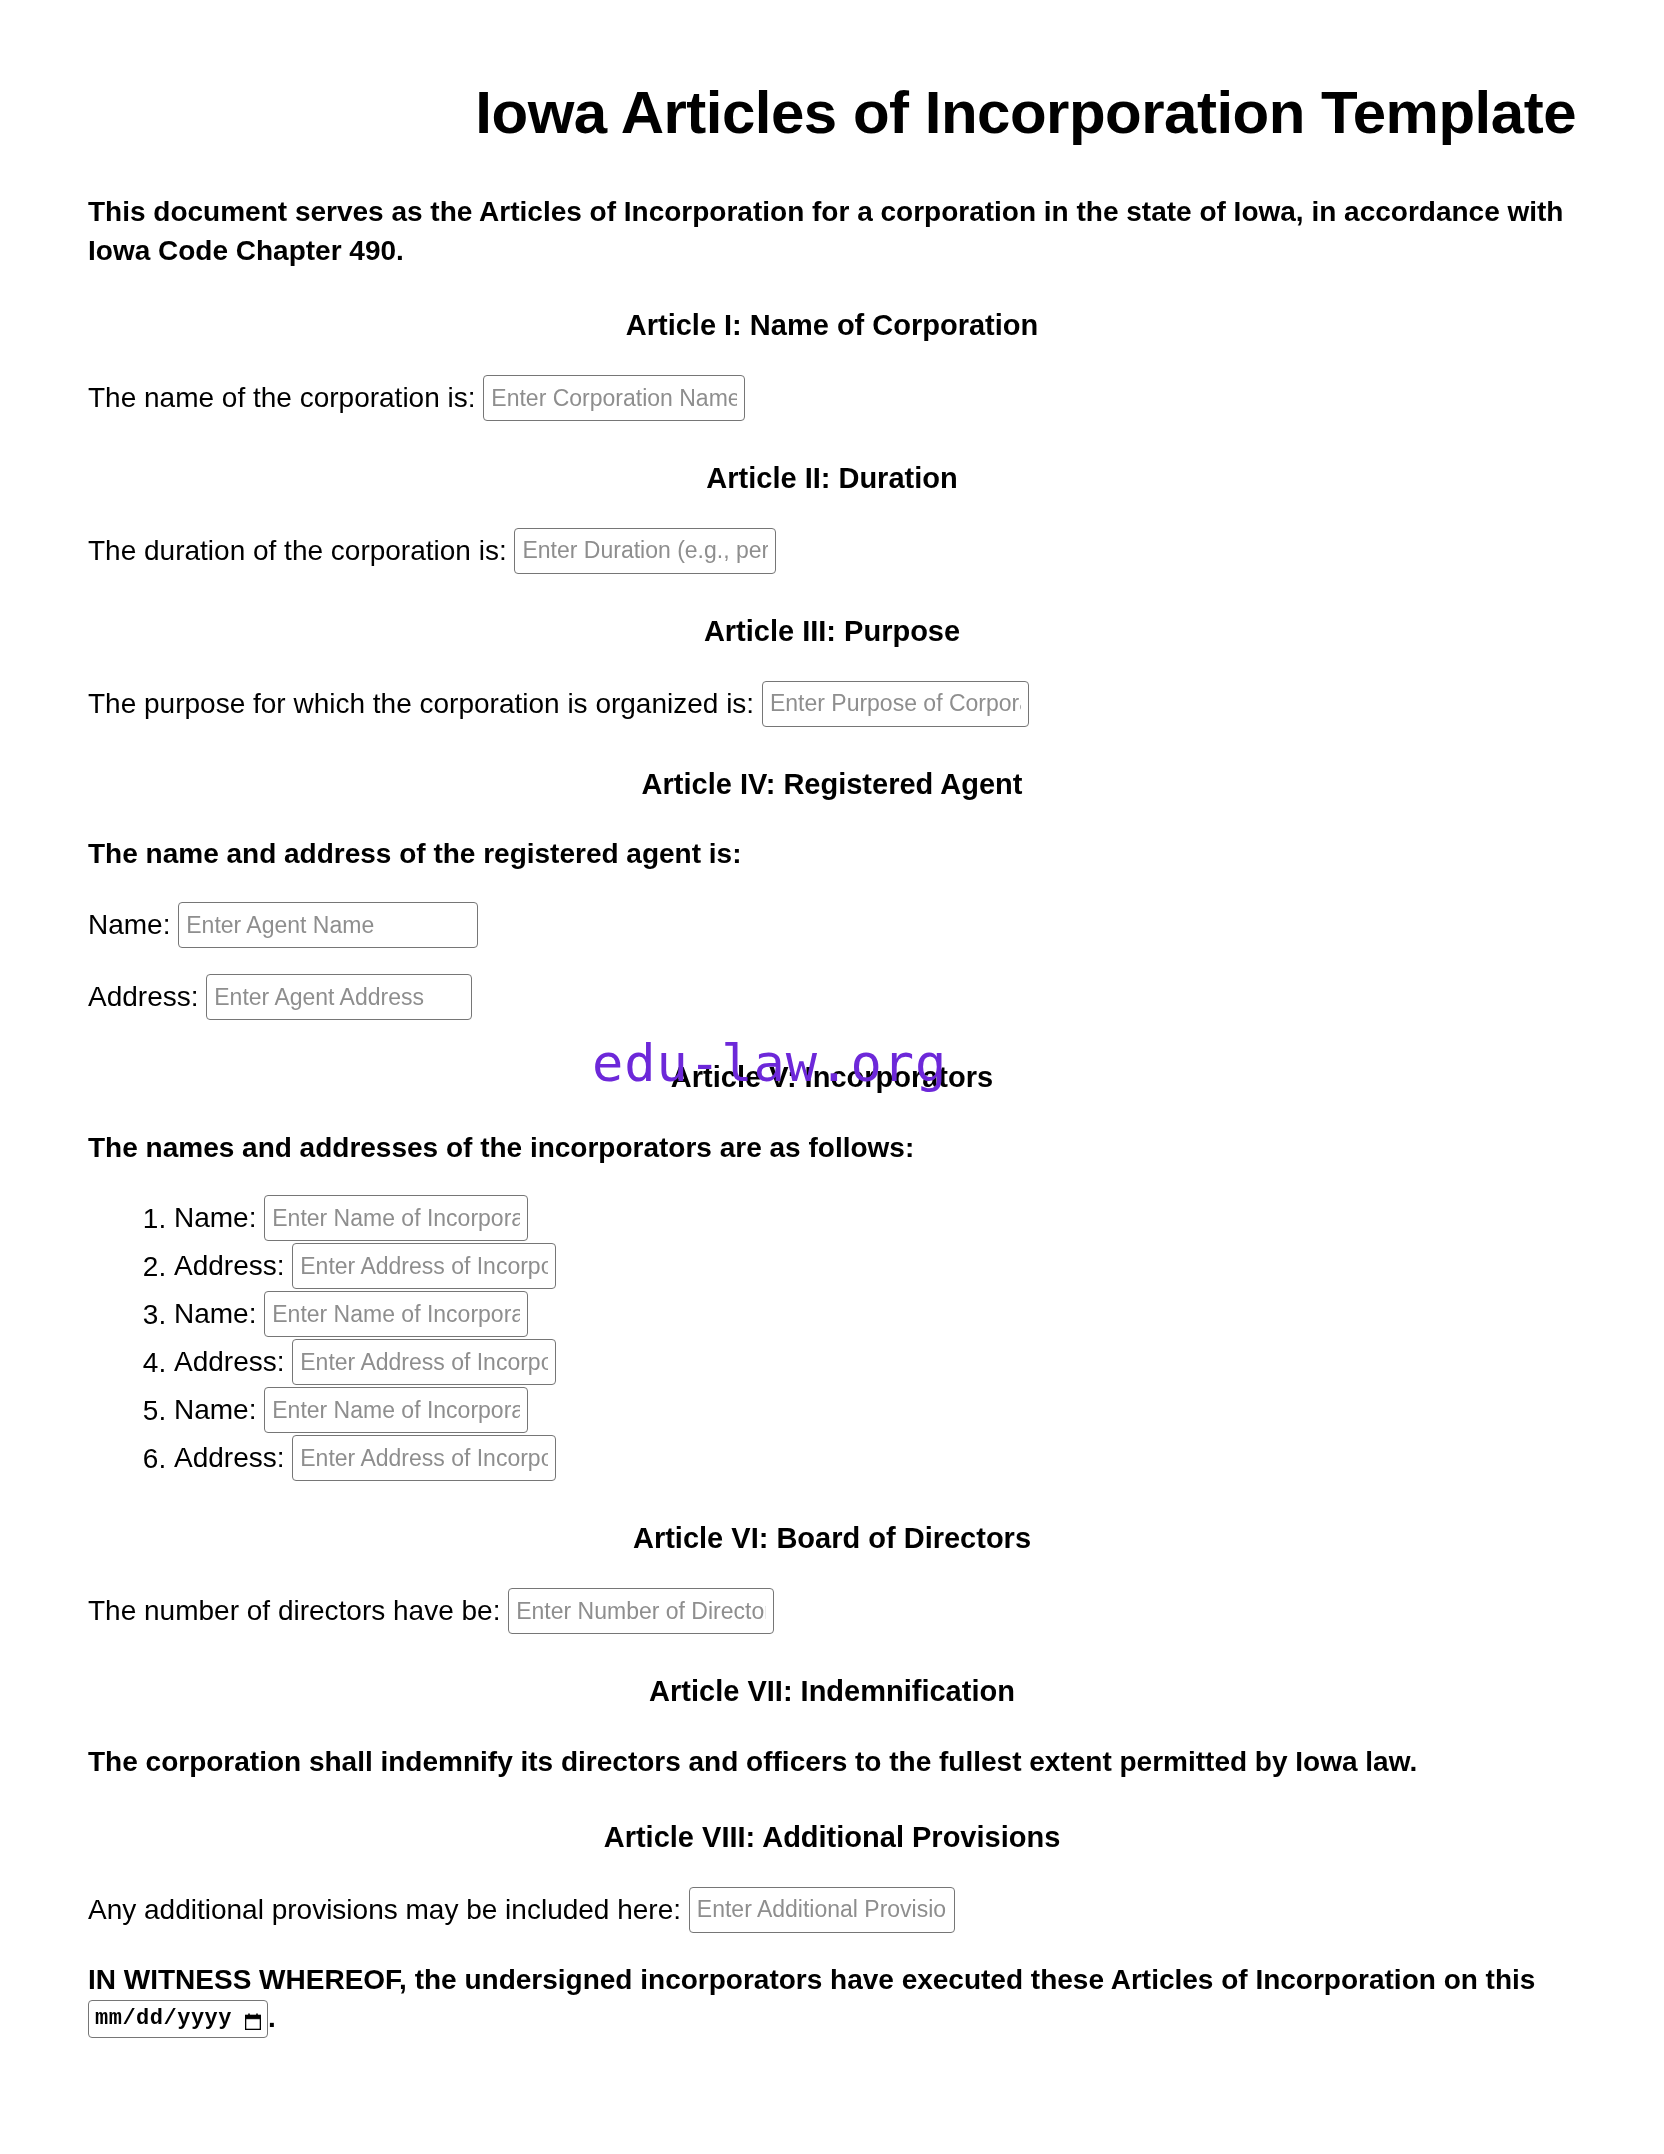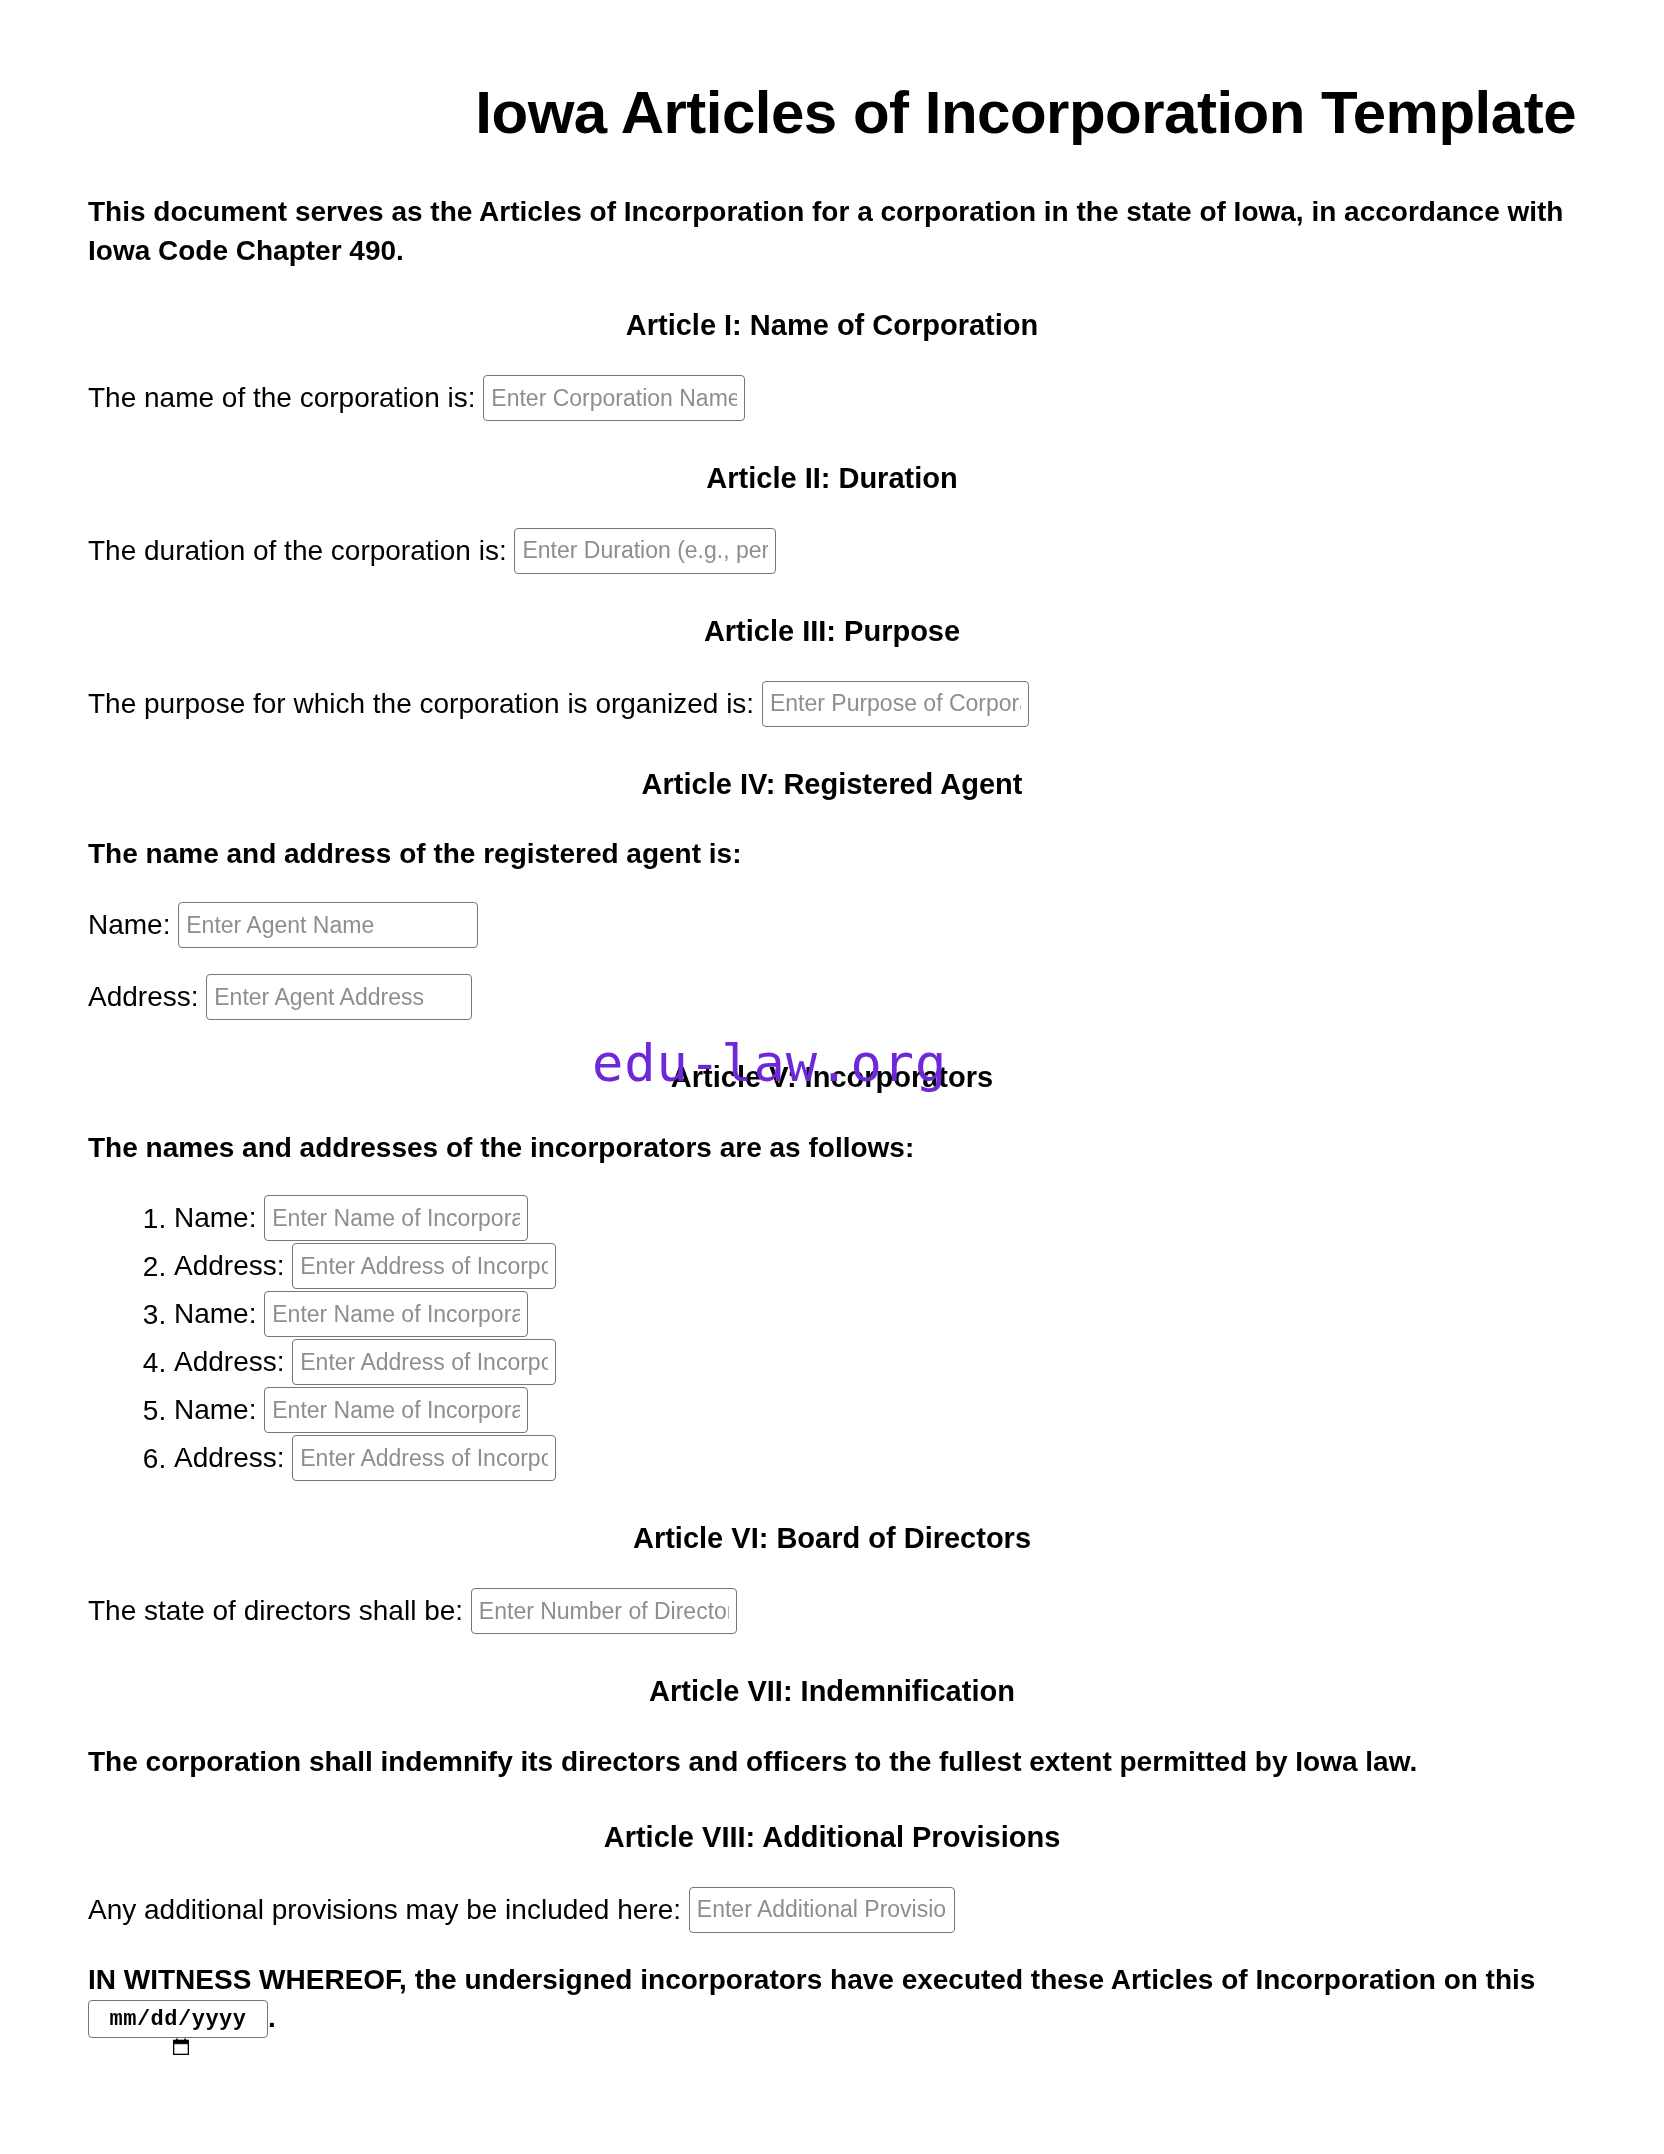--- a/index.html
+++ b/index.html
@@ -101,21 +101,20 @@
     background: #ffffff;
     width: 180px;
     box-sizing: border-box;
     height: 38px;
     vertical-align: middle;
     position: relative;
     top: -1px;
     display: inline-flex;
     align-items: center;
     justify-content: space-between;
-    flex-direction: column;
   }
   .date-input .dtext {
     letter-spacing: 0.5px;
   }
   .cal-icon {
     display: inline-block;
     width: 16px;
     height: 17px;
     position: relative;
     margin-left: 6px;
@@ -181,21 +180,21 @@
       <input class="txt-input w-incname" type="text" placeholder="Enter Name of Incorporator" style=""></li>
     <li><span class="lbl">Address:</span>
       <input class="txt-input w-incaddr" type="text" placeholder="Enter Address of Incorporator" style=""></li>
     <li><span class="lbl">Name:</span>
       <input class="txt-input w-incname" type="text" placeholder="Enter Name of Incorporator" style=""></li>
     <li><span class="lbl">Address:</span>
       <input class="txt-input w-incaddr" type="text" placeholder="Enter Address of Incorporator" style=""></li>
   </ol>
 
   <h2 class="article-heading">Article VI: Board of Directors</h2>
-  <p class="field-line"><span>The state of directors shall be:</span>
+  <p class="field-line"><span>The number of directors have be:</span>
     <input class="txt-input w-dir" type="text" placeholder="Enter Number of Directors" style="">
   </p>
 
   <h2 class="article-heading">Article VII: Indemnification</h2>
   <p class="body-text">The corporation shall indemnify its directors and officers to the fullest extent permitted by Iowa law.</p>
 
   <h2 class="article-heading">Article VIII: Additional Provisions</h2>
   <p class="field-line"><span>Any additional provisions may be included here:</span>
     <input class="txt-input w-addl" type="text" placeholder="Enter Additional Provisions" style="">
   </p>

